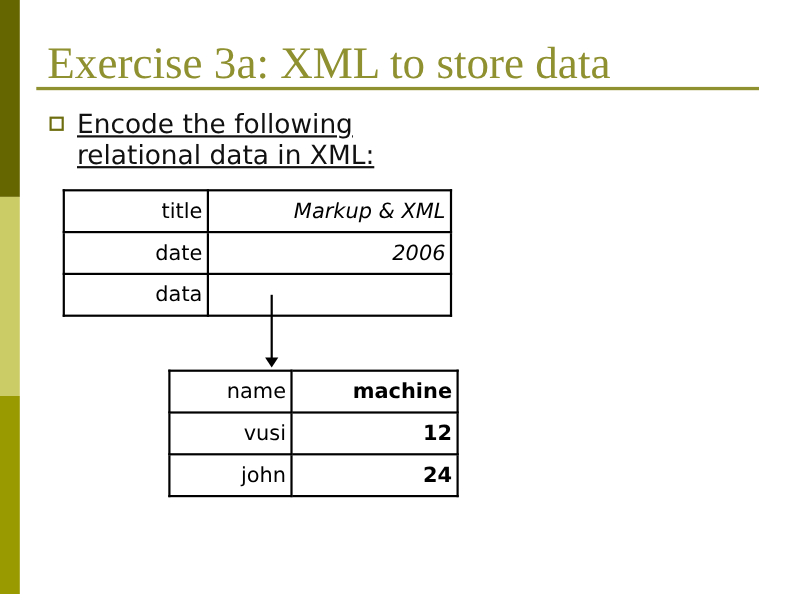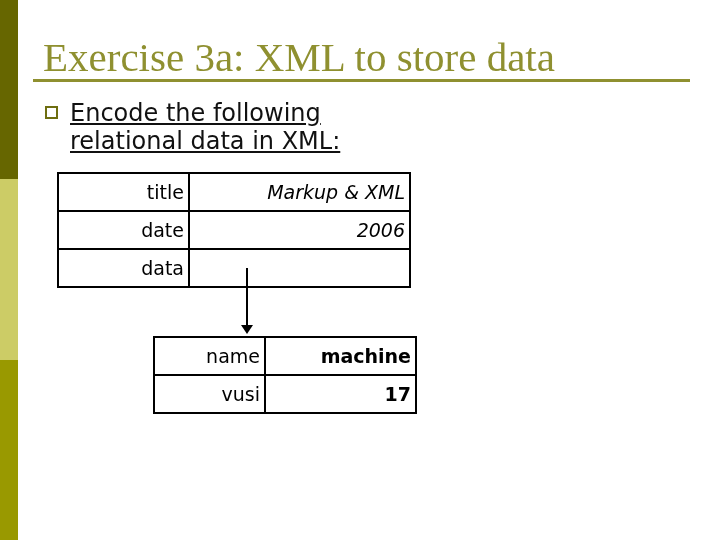--- a/index.html
+++ b/index.html
@@ -153,18 +153,22 @@
   <div class="arrow-head"></div>
 
   <table class="data-table users-table">
     <tbody>
       <tr>
         <th class="col-key">name</th>
         <th class="col-value">machine</th>
       </tr>
       <tr>
         <td class="col-key">vusi</td>
-        <td class="col-value">17</td>
+        <td class="col-value">12</td>
+      </tr>
+      <tr>
+        <td class="col-key">john</td>
+        <td class="col-value">24</td>
       </tr>
     </tbody>
   </table>
 
 </div>
 
 </body></html>

